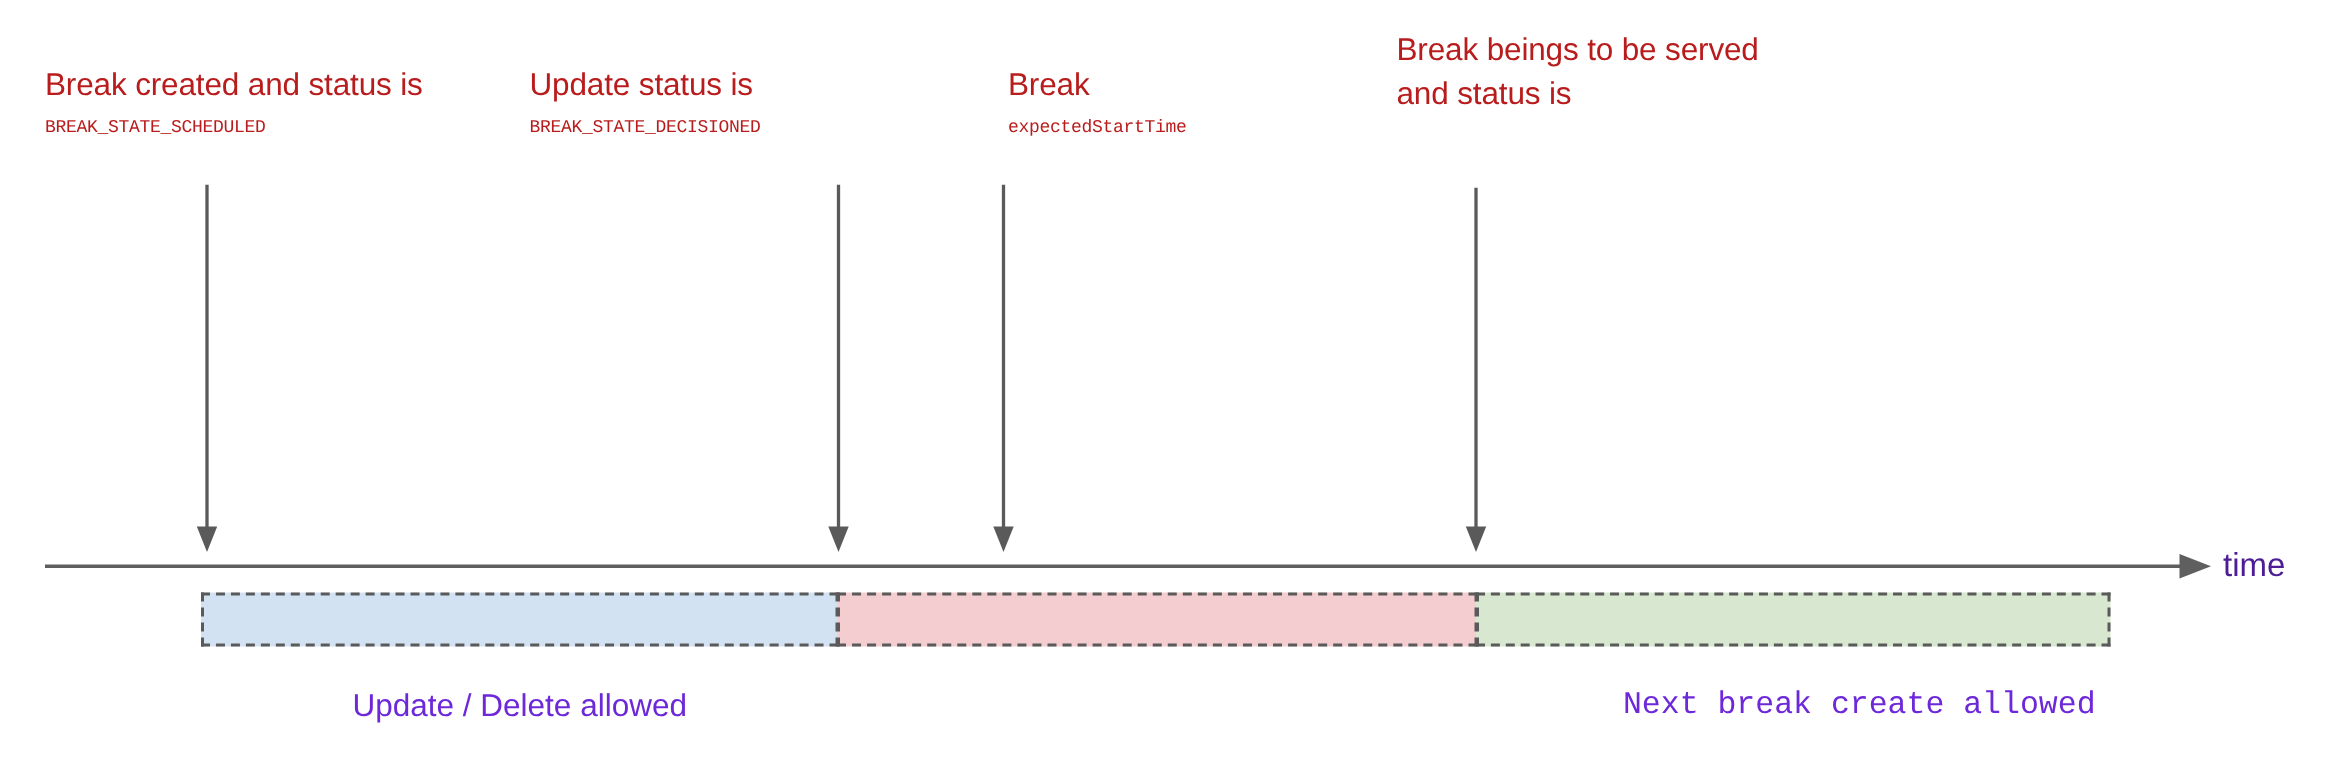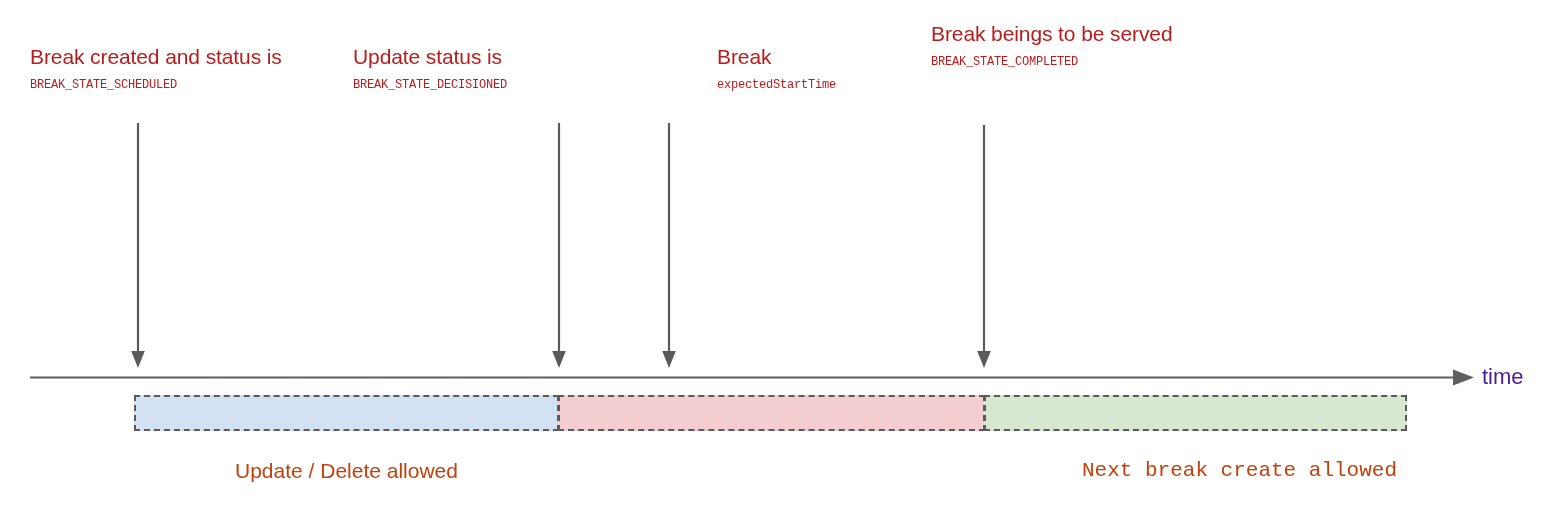--- a/index.html
+++ b/index.html
@@ -34,21 +34,21 @@
     letter-spacing: -0.1px;
   }
   .annotation .line.mono {
     font-family: "Liberation Mono", "DejaVu Sans Mono", monospace;
     font-size: 12px;
     letter-spacing: -0.2px;
   }
 
   #annotation-scheduled { left: 30px; top: 42px; }
   #annotation-decisioned { left: 353px; top: 42px; }
-  #annotation-expected-start { left: 672px; top: 42px; margin-left: 45px; }
+  #annotation-expected-start { left: 672px; top: 42px; }
   #annotation-completed { left: 931px; top: 19px; }
 
   
   .marker-arrow {
     position: absolute;
     top: 123px;
     width: 18px;
     height: 246px;
   }
   .marker-arrow svg { display: block; }
@@ -96,21 +96,21 @@
     left: 984px;
     width: 423px;
   }
 
   
   .phase-caption {
     position: absolute;
     top: 459px;
     text-align: center;
     font-size: 21px;
-    color: #c2410c;
+    color: #6d28d9;
     white-space: nowrap;
   }
   #phase-caption-scheduled { left: 134px; width: 425px; }
   #phase-caption-decisioned { left: 558px; width: 427px; }
   #phase-caption-completed { left: 1028px; width: 423px; font-family: Liberation Mono, monospace; }
 </style>
 </head>
 <body>
 
 <div id="diagram">
@@ -125,21 +125,21 @@
     <span class="line mono">BREAK_STATE_DECISIONED</span>
   </div>
 
   <div class="annotation" id="annotation-expected-start">
     <span class="line">Break</span>
     <span class="line mono">expectedStartTime</span>
   </div>
 
   <div class="annotation" id="annotation-completed">
     <span class="line">Break beings to be served</span>
-    <span class="line mono">BREAK_STATE_COMPLETED</span>
+    <span class="line">and status is</span>
   </div>
 
   <div class="marker-arrow" id="marker-arrow-1">
     <svg width="18" height="246" viewBox="0 0 18 246" xmlns="http://www.w3.org/2000/svg">
       <line x1="9" y1="0" x2="9" y2="232" stroke="#5a5a5a" stroke-width="2.2"></line>
       <polygon points="9,245 2.2,228 15.8,228" fill="#5a5a5a"></polygon>
     </svg>
   </div>
 
   <div class="marker-arrow" id="marker-arrow-2">

